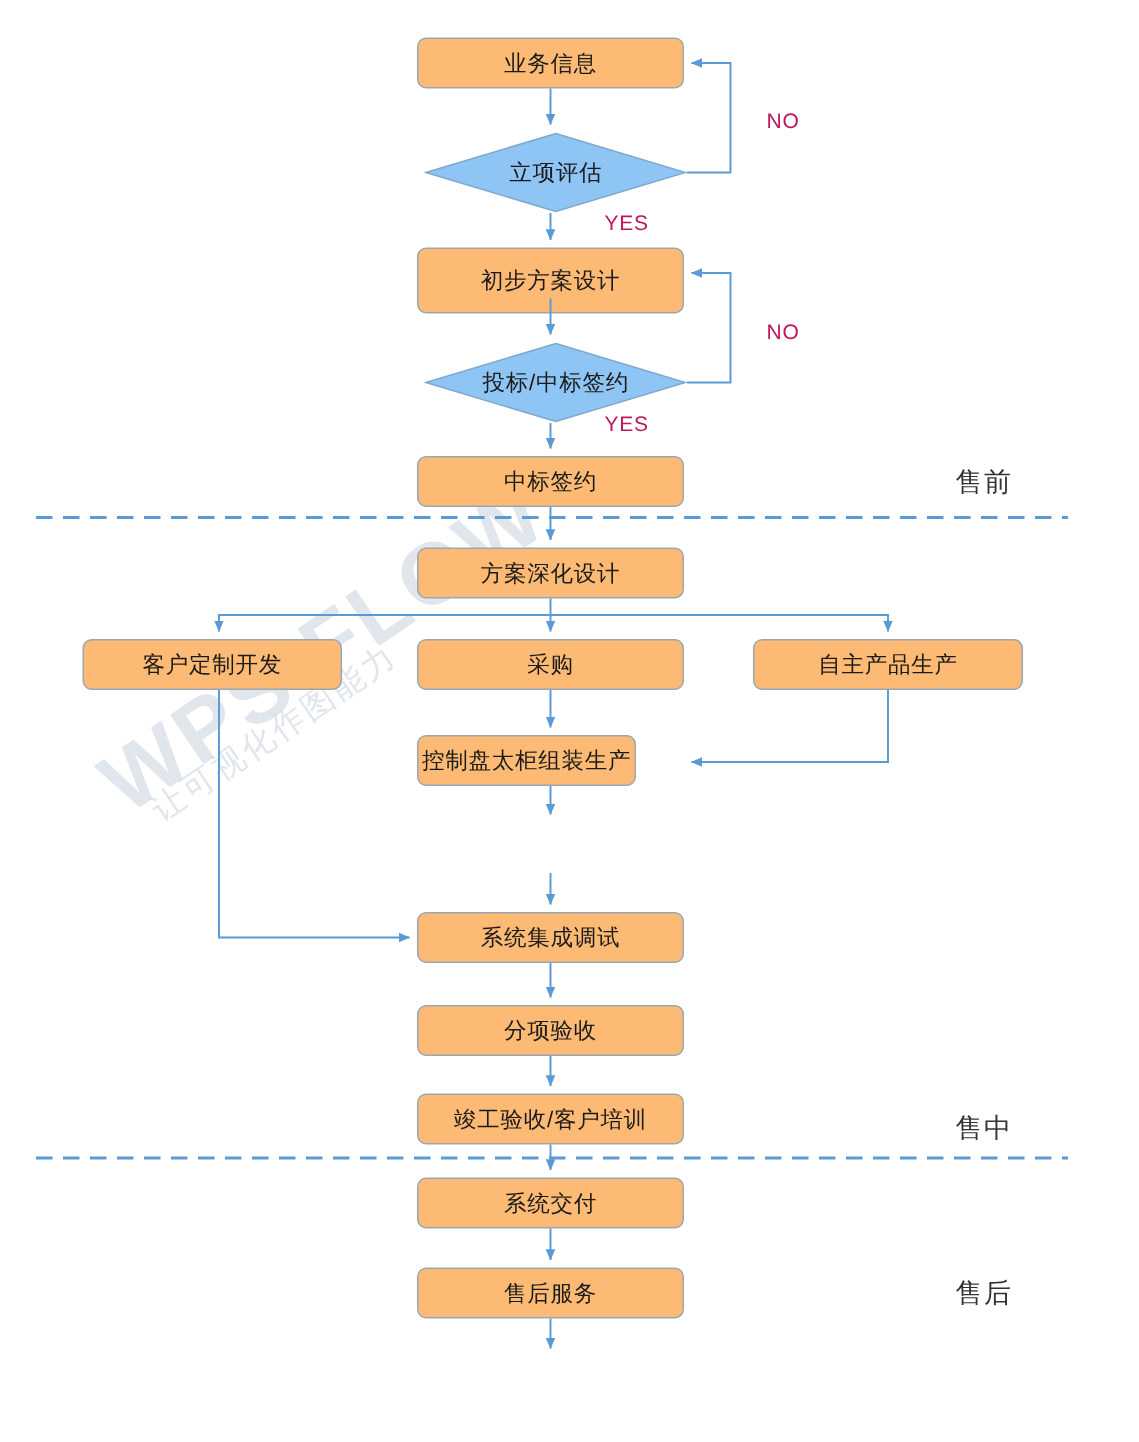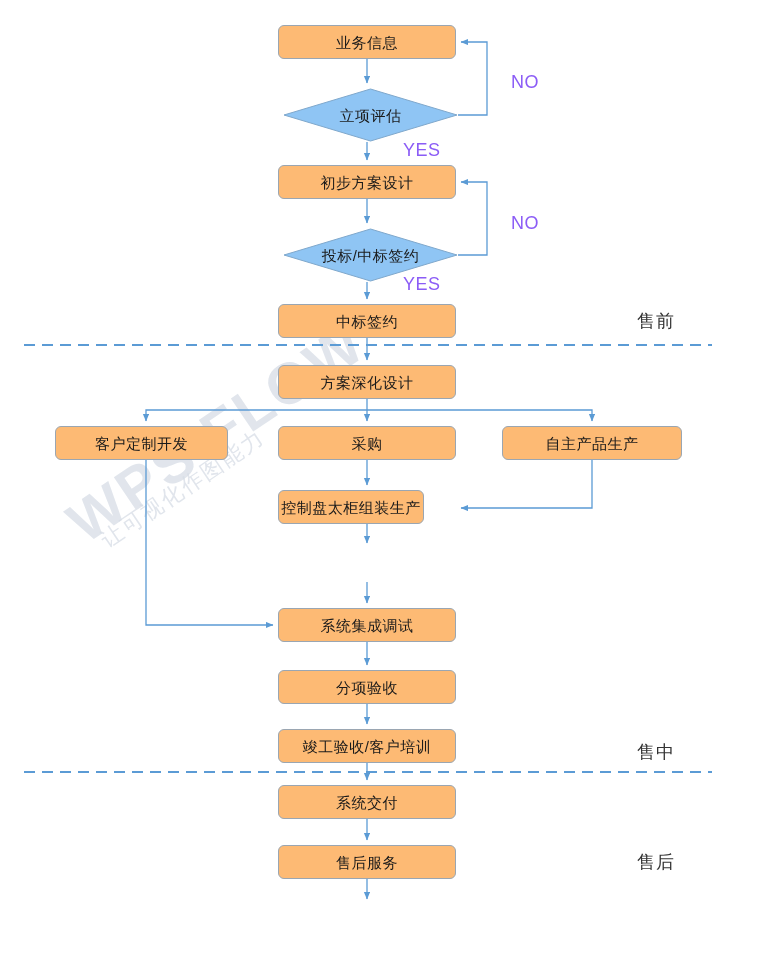--- a/index.html
+++ b/index.html
@@ -52,22 +52,22 @@
     top: 0;
     width: 100%;
     height: 100%;
   }
   .diamond .dia-label {
     position: relative;
     z-index: 2;
   }
   .edge-label {
     position: absolute;
-    font-size: 18px;
-    color: #8b5cf6;
+    font-size: 14px;
+    color: #be185d;
     white-space: nowrap;
     letter-spacing: 0.5px;
   }
   .phase-label {
     position: absolute;
     font-size: 18px;
     color: #333333;
     white-space: nowrap;
     letter-spacing: 1px;
   }
@@ -99,21 +99,21 @@
 
   <div class="node box" style="left: 278px; top: 25px; width: 178px; height: 34px;">
       <span>业务信息</span>
     </div>
     <div class="node diamond" style="left: 283px; top: 88px; width: 175px; height: 54px;">
       <svg class="dia-shape" viewBox="0 0 175 54" preserveAspectRatio="none">
         <polygon points="87.5,1 174,27 87.5,53 1,27" fill="#8FC5F4" stroke="#7fa8cc" stroke-width="1"></polygon>
       </svg>
       <span class="dia-label">立项评估</span>
     </div>
-    <div class="node box" style="left: 278px; top: 165px; width: 178px; height: 34px;">
+    <div class="node box" style="left: 278px; top: 165px; width: 178px; height: 44px;">
       <span>初步方案设计</span>
     </div>
     <div class="node diamond" style="left: 283px; top: 228px; width: 175px; height: 54px;">
       <svg class="dia-shape" viewBox="0 0 175 54" preserveAspectRatio="none">
         <polygon points="87.5,1 174,27 87.5,53 1,27" fill="#8FC5F4" stroke="#7fa8cc" stroke-width="1"></polygon>
       </svg>
       <span class="dia-label">投标/中标签约</span>
     </div>
     <div class="node box" style="left: 278px; top: 304px; width: 178px; height: 34px;">
       <span>中标签约</span>

